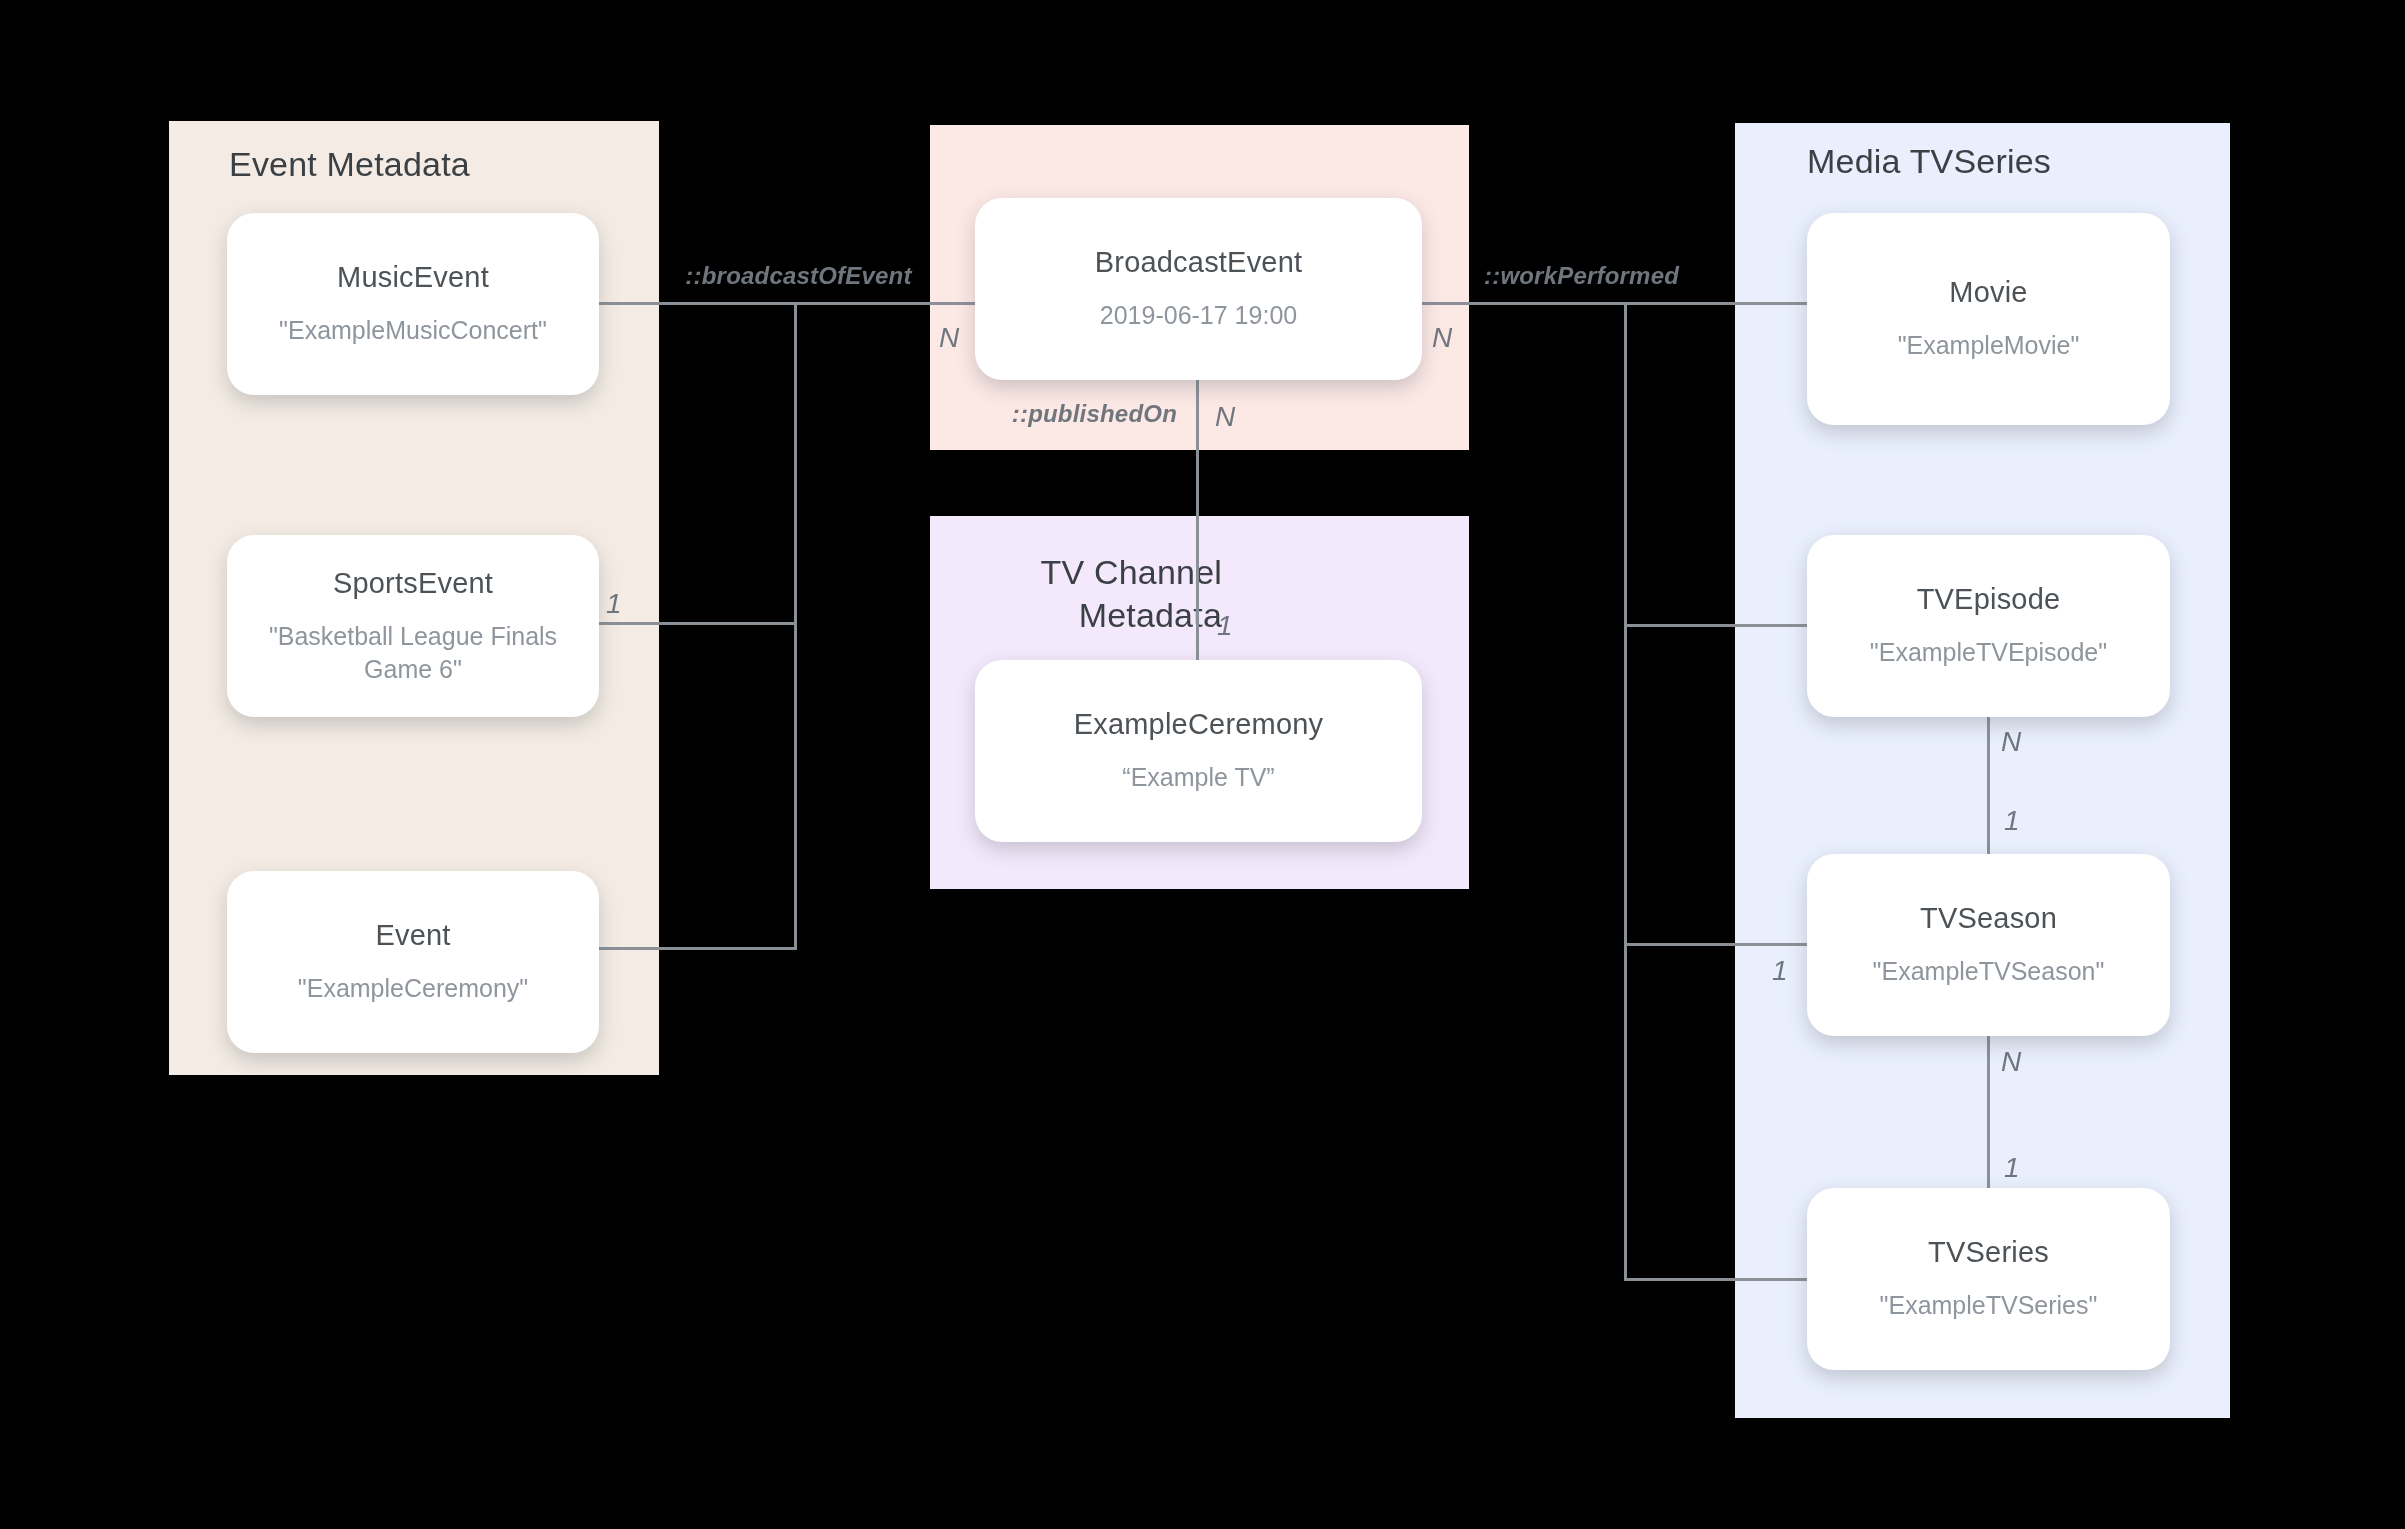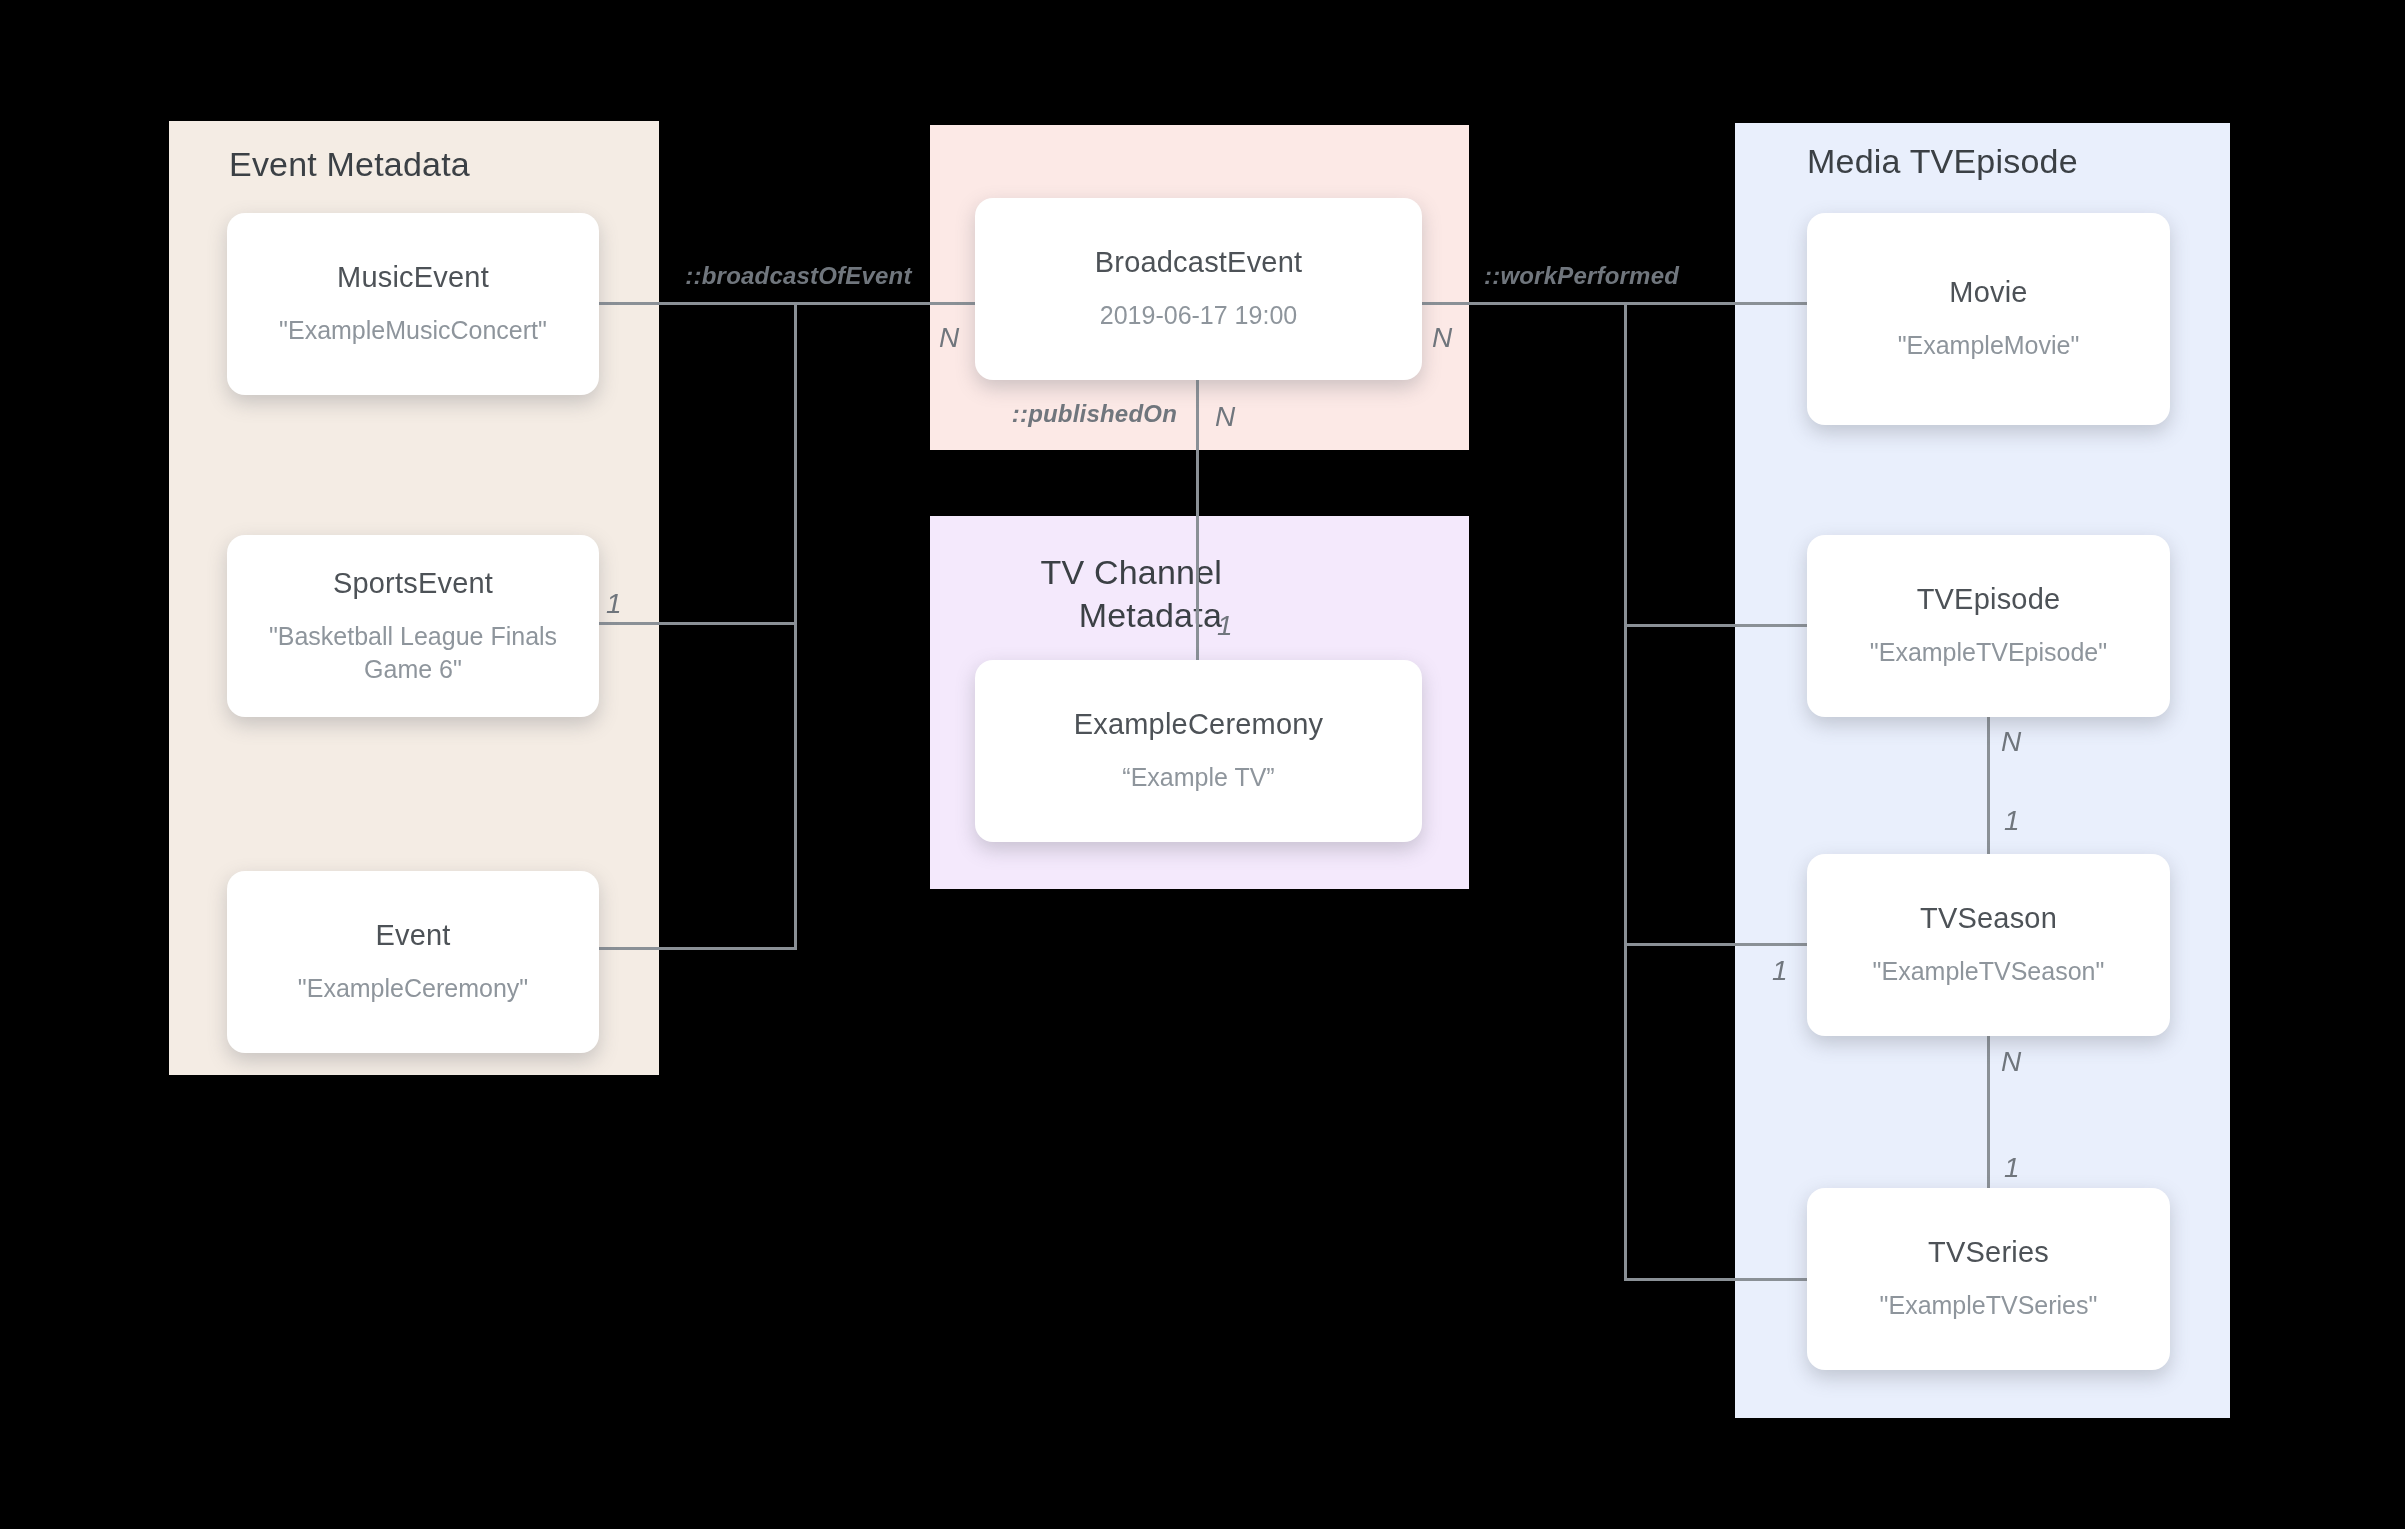--- a/index.html
+++ b/index.html
@@ -57,21 +57,21 @@
   #m-published-n   { left:1215px; top:401px; }
   #m-published-1   { left:1217px; top:610px; }
   #m-season-1      { left:1772px; top:955px; }
   #m-epseason-n    { left:2001px; top:726px; }
   #m-epseason-1    { left:2004px; top:805px; }
   #m-seasonseries-n{ left:2001px; top:1046px; }
   #m-seasonseries-1{ left:2004px; top:1152px; }
 
   
   .card {
-    position:absolute; background:#ffffff; border-radius:18px;
+    position:absolute; background:#ffffff; border-radius:27px;
     box-shadow:0 7.6px 19px rgba(90,95,105,0.28);
     display:flex; flex-direction:column; align-items:center; justify-content:center;
     text-align:center; gap:20px; padding:0 19px; box-sizing:border-box;
   }
   .card-type  { font-size:29px; color:#4d5257; letter-spacing:0.2px; }
   .card-value { font-size:25px; color:#8e959c; line-height:32.5px; }
   #card-musicevent       { left:227px;  top:213px;  width:372px; height:182px; }
   #card-sportsevent      { left:227px;  top:535px;  width:372px; height:182px; }
   #card-event            { left:227px;  top:849px;  width:372px; height:182px;margin-top:22px; }
   #card-broadcastevent   { left:975px; top:198px;  width:447px; height:182px; }
@@ -85,21 +85,21 @@
 </head>
 <body>
 
 <div class="panel" id="panel-event"></div>
 <div class="panel" id="panel-broadcast"></div>
 <div class="panel" id="panel-tvchannel"></div>
 <div class="panel" id="panel-media"></div>
 
 <div class="panel-title" id="title-event">Event Metadata</div>
 <div class="panel-title" id="title-tvchannel">TV Channel Metadata</div>
-<div class="panel-title" id="title-media">Media TVEpisode</div>
+<div class="panel-title" id="title-media">Media TVSeries</div>
 
 <div class="line h" id="l-music"></div>
 <div class="line v" id="l-trunk-left"></div>
 <div class="line h" id="l-sports"></div>
 <div class="line h" id="l-event"></div>
 <div class="line v" id="l-published"></div>
 <div class="line h" id="l-work"></div>
 <div class="line v" id="l-trunk-right"></div>
 <div class="line h" id="l-episode"></div>
 <div class="line h" id="l-season"></div>

